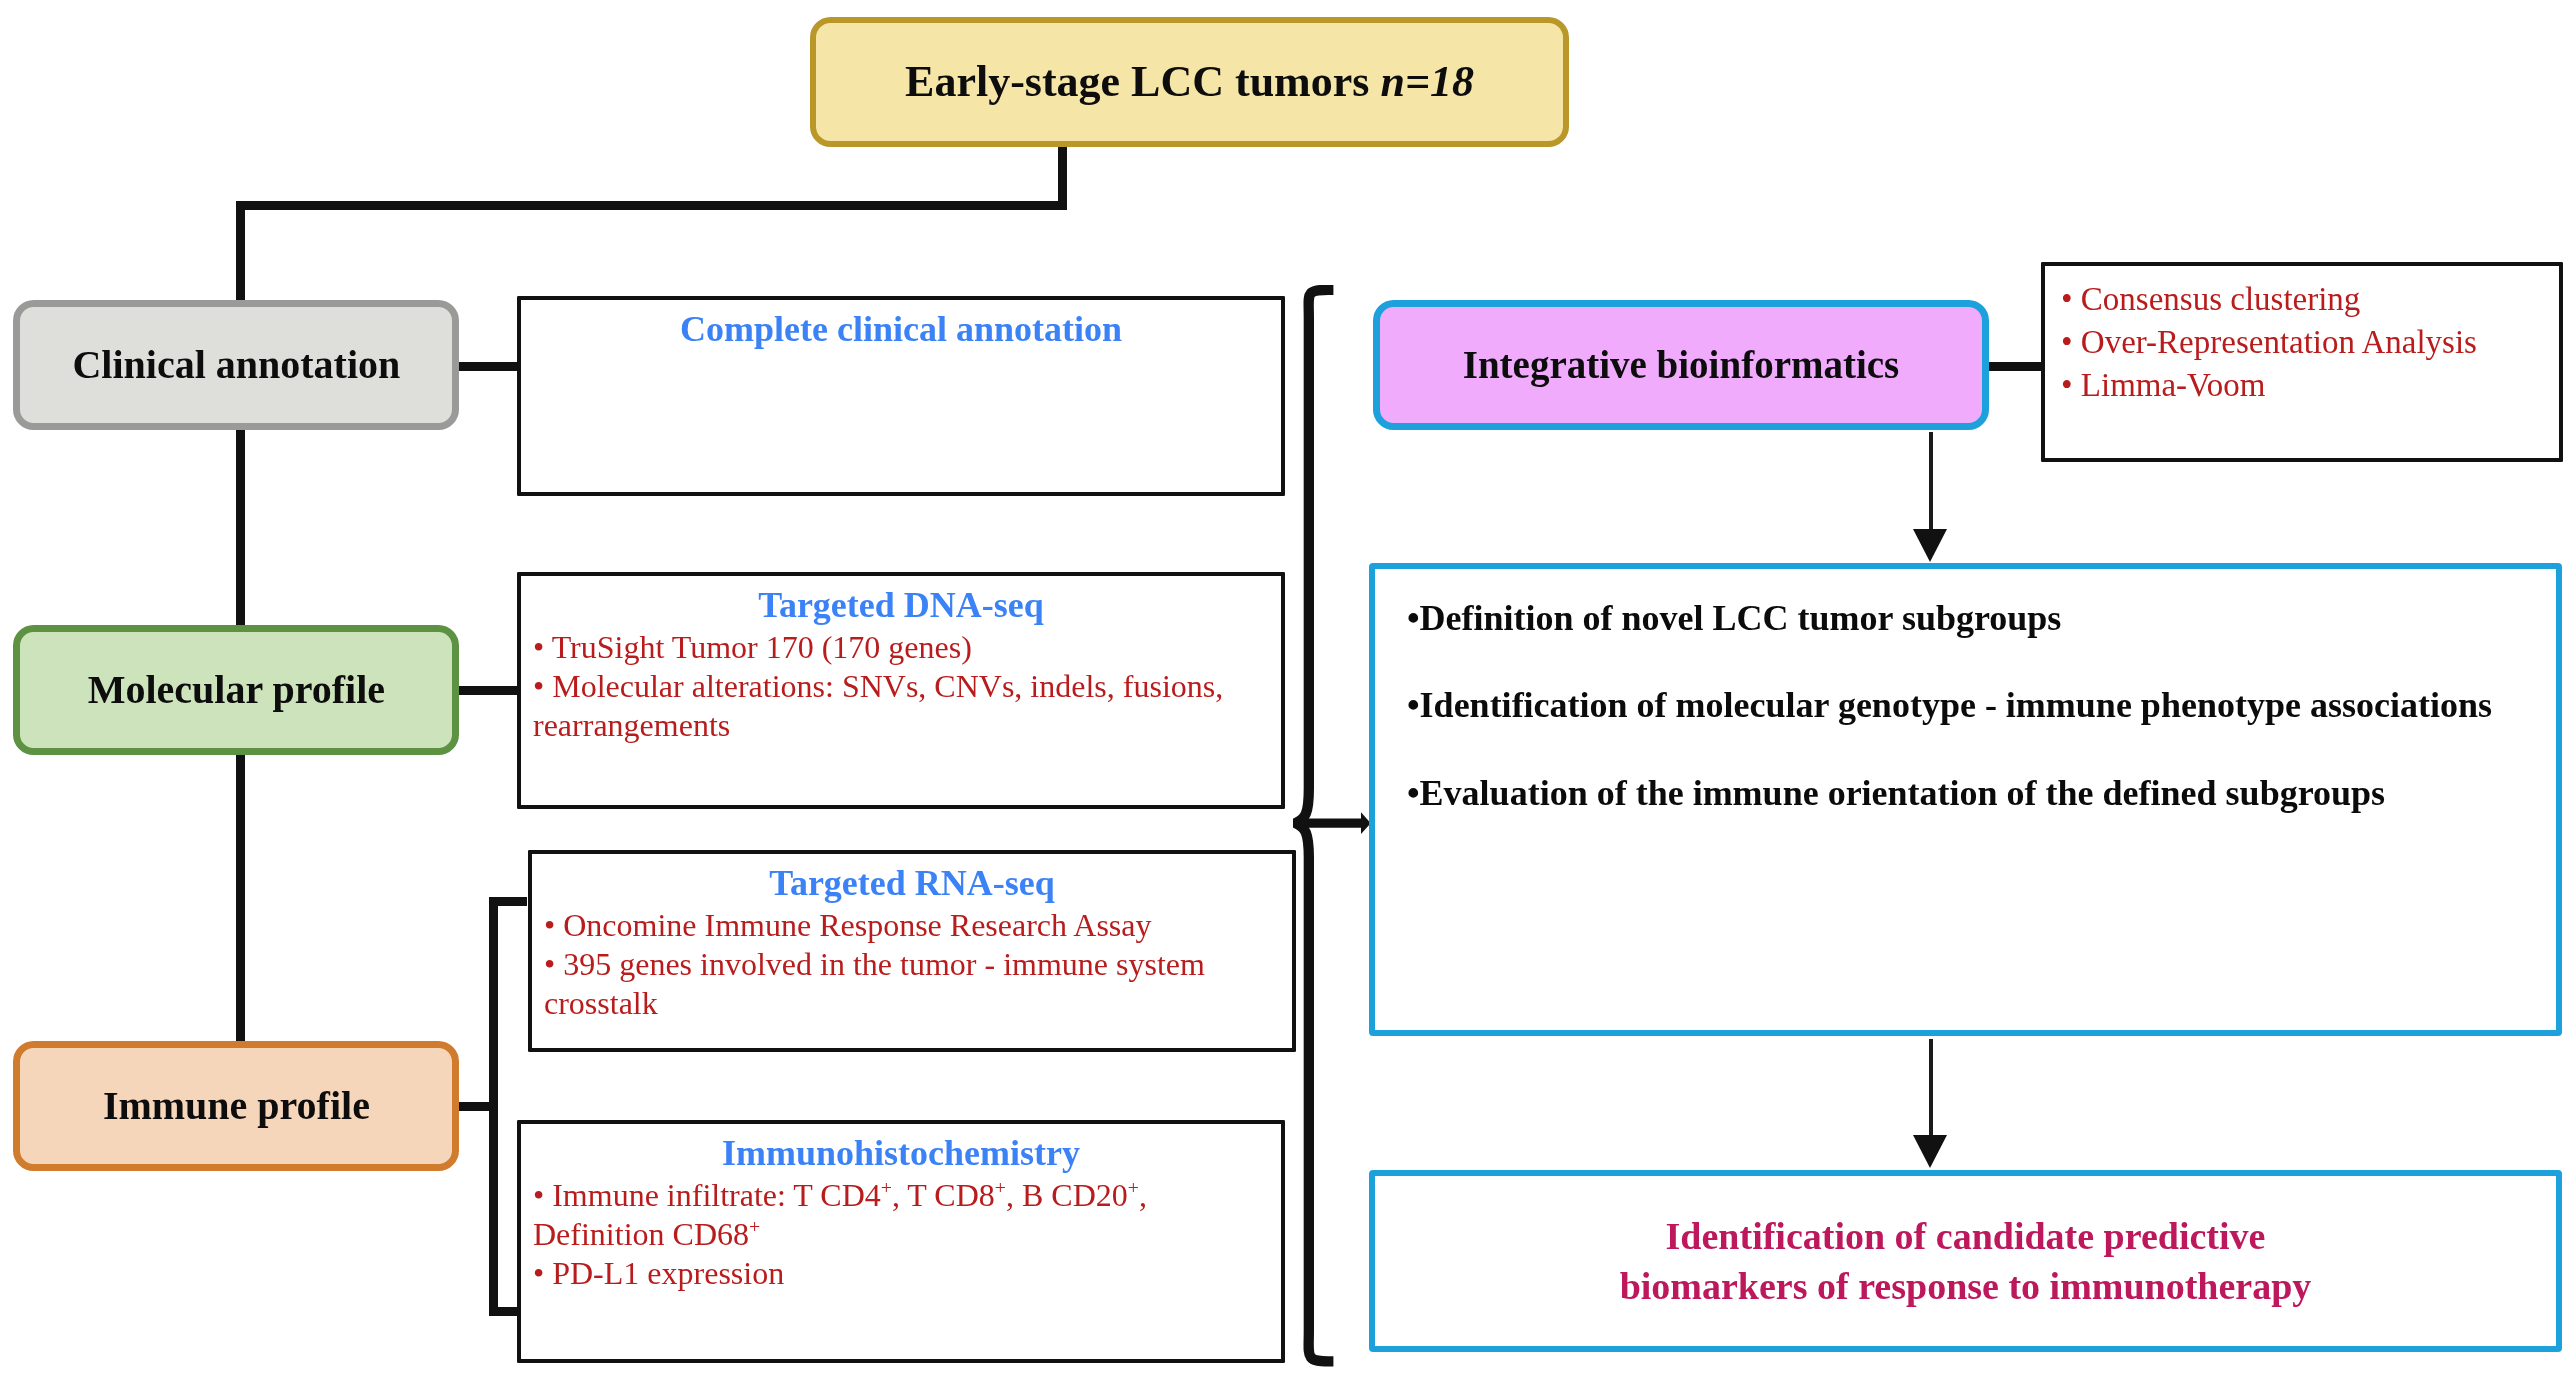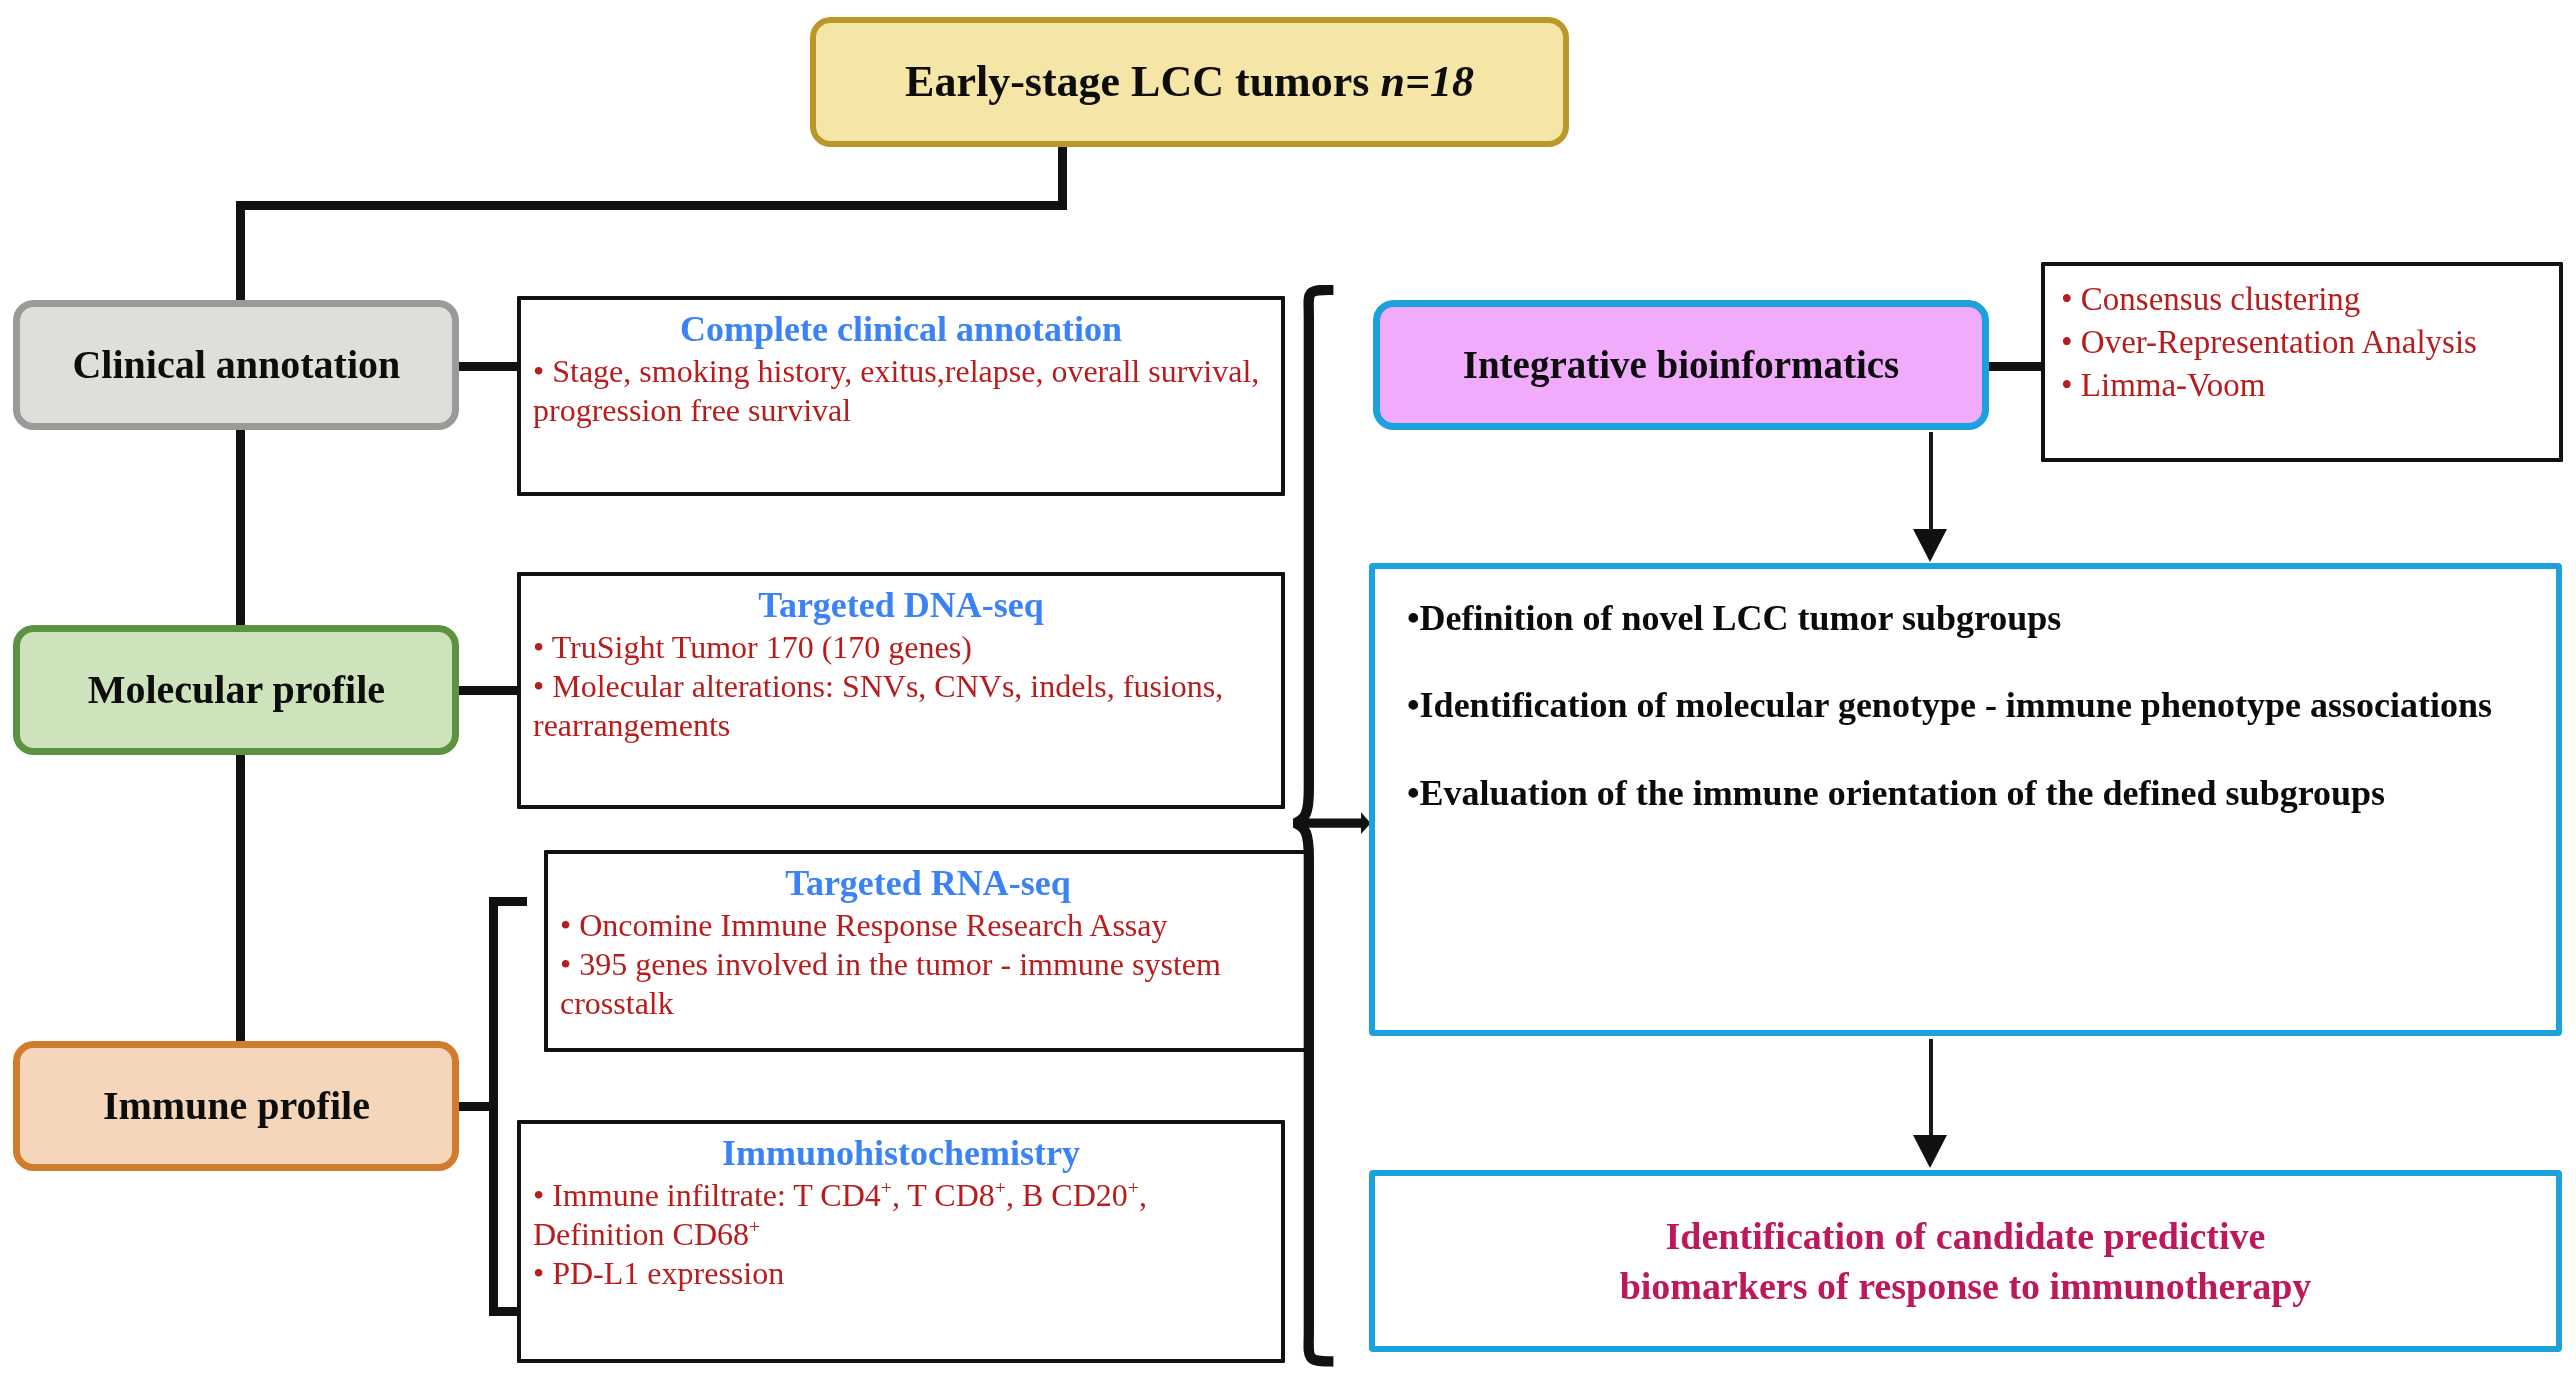--- a/index.html
+++ b/index.html
@@ -163,34 +163,31 @@
 
   <div class="seg" style="left:459px; top:686px; width:58px; height:8.5px;"></div>
 
   <div class="seg" style="left:459px; top:1102px; width:38px; height:8.5px;"></div>
   <div class="seg" style="left:489px; top:897px; width:8.5px; height:419px;"></div>
   <div class="seg" style="left:489px; top:897px; width:38px; height:8.5px;"></div>
   <div class="seg" style="left:489px; top:1307px; width:38px; height:8.5px;"></div>
 
   <div class="node detail" style="left:517px; top:296px; width:768px; height:200px;">
     <div class="detail-title">Complete clinical annotation</div>
-    <div class="detail-body">
-      <div class="li">• Stage, smoking history, exitus,relapse, overall survival, progression free survival</div>
-    </div>
   </div>
 
   <div class="node detail" style="left:517px; top:572px; width:768px; height:237px;">
     <div class="detail-title">Targeted DNA-seq</div>
     <div class="detail-body">
       <div class="li">• TruSight Tumor 170 (170 genes)</div>
       <div class="li">• Molecular alterations: SNVs, CNVs, indels, fusions, rearrangements</div>
     </div>
   </div>
 
-  <div class="node detail" style="left:544px; top:850px; width:768px; height:202px;">
+  <div class="node detail" style="left:528px; top:850px; width:768px; height:202px;">
     <div class="detail-title">Targeted RNA-seq</div>
     <div class="detail-body">
       <div class="li">• Oncomine Immune Response Research Assay</div>
       <div class="li">• 395 genes involved in the tumor - immune system crosstalk</div>
     </div>
   </div>
 
   <div class="node detail" style="left:517px; top:1120px; width:768px; height:243px;">
     <div class="detail-title">Immunohistochemistry</div>
     <div class="detail-body">

